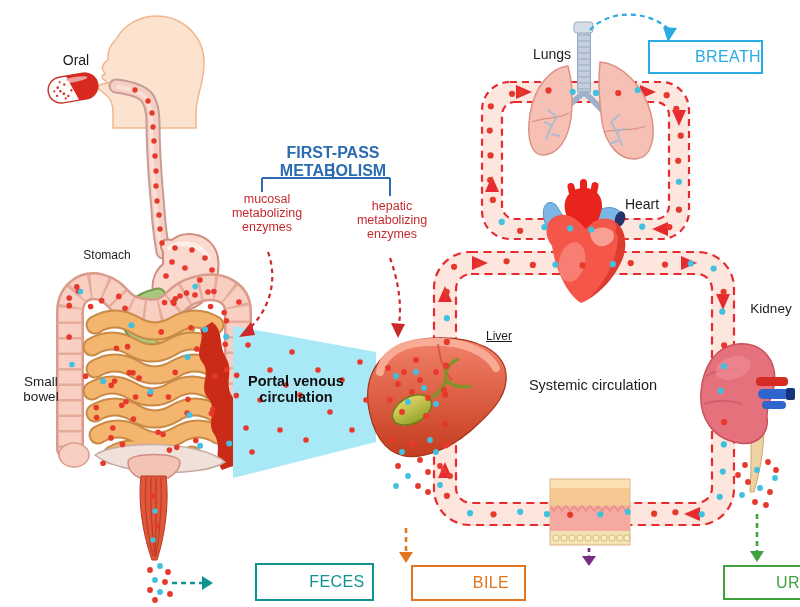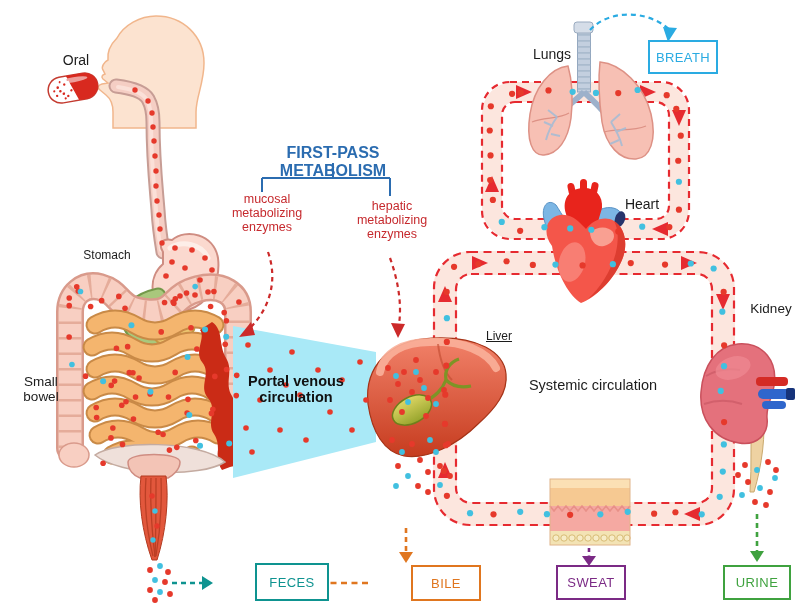--- a/index.html
+++ b/index.html
@@ -2,22 +2,22 @@
 <html><head>
 <meta charset="utf-8">
 <style>
   html,body{margin:0;padding:0;background:#fff;}
   #stage{position:relative;width:800px;height:607px;background:#fff;overflow:hidden;
          font-family:"Liberation Sans",sans-serif;}
   #art{position:absolute;left:0;top:0;}
   .lbl{position:absolute;color:#1c1c1c;line-height:1.12;text-align:center;
        font-family:"Liberation Sans",sans-serif;}
   .box{position:absolute;display:flex;align-items:center;justify-content:center;
-       background:#fff;border:2px solid #000;font-size:13px;letter-spacing:.4px;
-       font-family:"Liberation Sans",sans-serif;}
+       background:#fff;border:2px solid #000;font-size:16px;letter-spacing:.4px;
+       font-family:"Liberation Sans",sans-serif;padding-left:45px;}
   .b-breath{left:648px;top:40px;width:66px;height:30px;border-color:#2aabe2;color:#2aabe2;}
   .b-feces{left:212px;top:563px;width:70px;height:34px;border-color:#0e9390;color:#0e9390;margin-left:43px;}
   .b-bile{left:373px;top:565px;width:66px;height:32px;border-color:#e0761f;color:#e0761f;margin-left:38px;}
   .b-sweat{left:556px;top:565px;width:66px;height:31px;border-color:#7b2a85;color:#7b2a85;}
   .b-urine{left:723px;top:565px;width:64px;height:31px;border-color:#3fa23f;color:#3fa23f;}
   .t-oral{left:50px;top:53px;width:52px;font-size:14px;}
   .t-stomach{left:68px;top:249px;width:78px;font-size:12px;}
   .t-smallbowel{left:0px;top:374px;width:52px;font-size:13.5px;padding-left:15px;}
   .t-firstpass{left:243px;top:144px;width:180px;font-size:16px;font-weight:bold;color:#2b6cb0;}
   .t-mucosal{left:224px;top:192px;width:86px;font-size:12.5px;color:#c62a2e;}
@@ -562,15 +562,14 @@
   </div>
   <div class="lbl t-liver">Liver</div>
   <div class="lbl t-systemic">Systemic circulation</div>
   <div class="lbl t-lungs">Lungs</div>
   <div class="lbl t-heart">Heart</div>
   <div class="lbl t-kidney">Kidney</div>
 
   <div class="box b-breath">BREATH</div>
   <div class="box b-feces">FECES</div>
   <div class="box b-bile">BILE</div>
-  <div class="box b-sweat">SWEAT</div>
   <div class="box b-urine">URINE</div>
 </div>
 
 </body></html>

